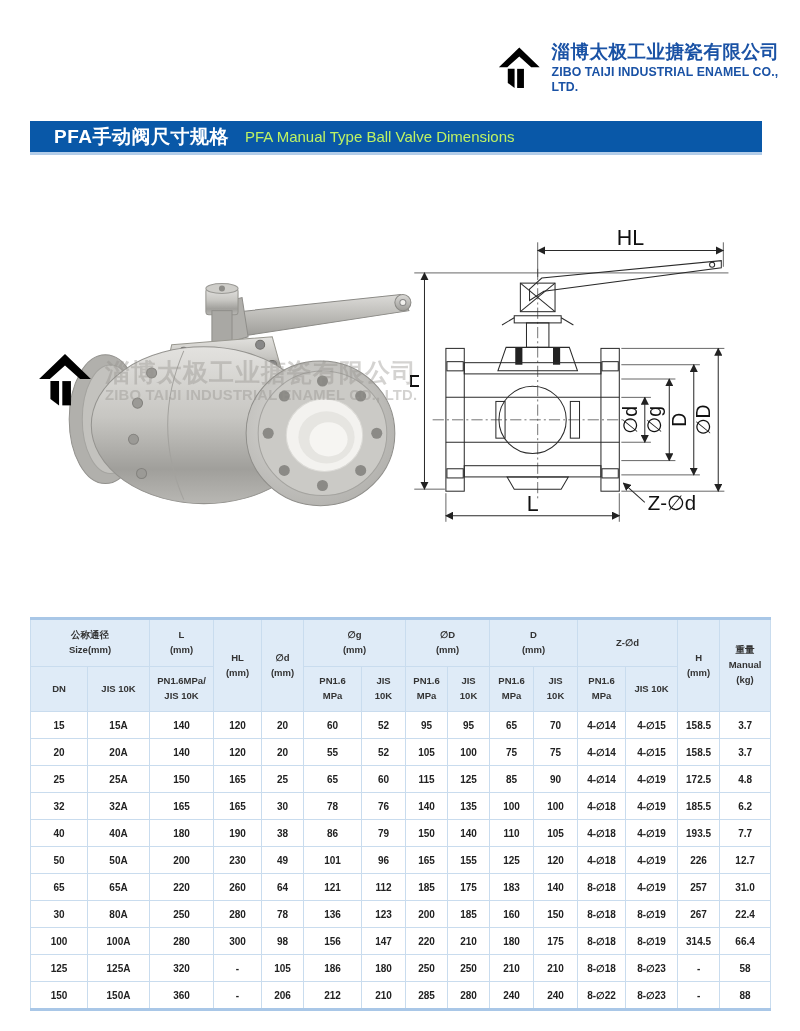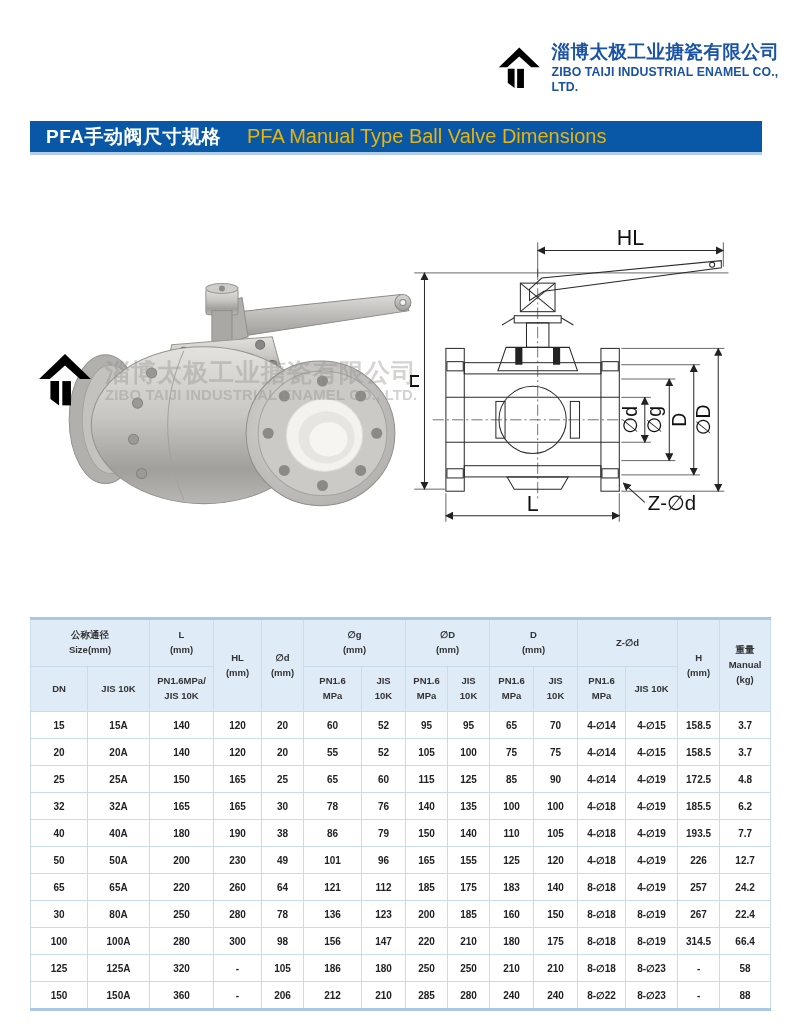--- a/index.html
+++ b/index.html
@@ -8,23 +8,23 @@
 
   
   .brand{position:absolute;left:498px;top:40px;display:flex;align-items:center;gap:11px;}
   .brand .mark{width:44px;height:52px;}
   .brand .txt{display:flex;flex-direction:column;justify-content:center;}
   .brand .cn{font-size:18.5px;font-weight:bold;color:#1a52a5;letter-spacing:0.5px;line-height:1.35;}
   .brand .en{font-size:12.3px;font-weight:bold;color:#1a52a5;letter-spacing:0.1px;line-height:1.25;}
 
   
   .titlebar{position:absolute;left:30px;top:121px;width:732px;height:34px;background:#0958a8;
-            border-bottom:3px solid #b3cde9;display:flex;align-items:center;padding-left:16px;box-sizing:border-box;}
+            border-bottom:3px solid #b3cde9;display:flex;align-items:center;padding-left:24px;box-sizing:border-box;}
   .titlebar .t-cn{color:#fff;font-size:19px;font-weight:bold;letter-spacing:0.5px;}
-  .titlebar .t-en{color:#eab308;font-size:20px;margin-left:26px;}
+  .titlebar .t-en{color:#bef264;font-size:15px;margin-left:16px;}
 
   
   .photo{position:absolute;left:33px;top:250px;width:392px;height:262px;}
   .drawing{position:absolute;left:410px;top:226px;width:388px;height:306px;}
   .drawing text{fill:#111;font-family:"Liberation Sans",sans-serif;}
   .dline{stroke:#2a2a2a;stroke-width:1;fill:none;}
   .dthin{stroke:#444;stroke-width:0.8;fill:none;}
   .cl{stroke:#555;stroke-width:0.8;fill:none;stroke-dasharray:11 3 2 3;}
 
   
@@ -461,21 +461,21 @@
         <td>64</td>
         <td>121</td>
         <td>112</td>
         <td>185</td>
         <td>175</td>
         <td>183</td>
         <td>140</td>
         <td>8-∅18</td>
         <td>4-∅19</td>
         <td>257</td>
-        <td>24.2</td>
+        <td>31.0</td>
       </tr>
       <tr>
         <td>30</td>
         <td>80A</td>
         <td>250</td>
         <td>280</td>
         <td>78</td>
         <td>136</td>
         <td>123</td>
         <td>200</td>

